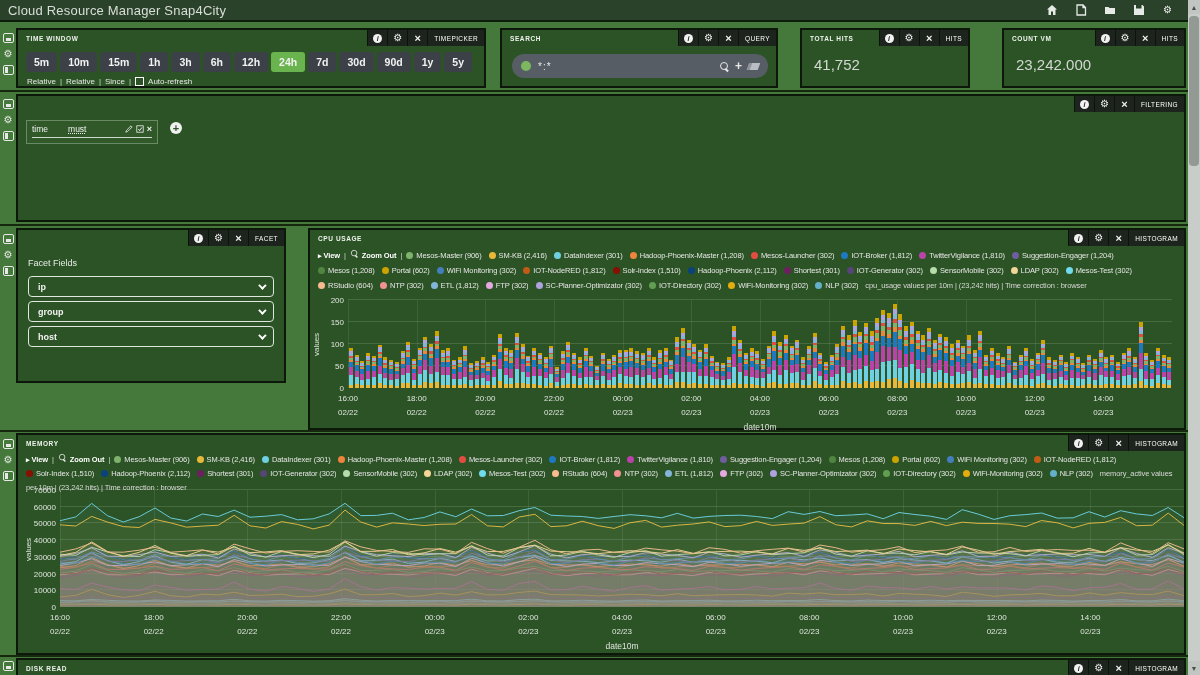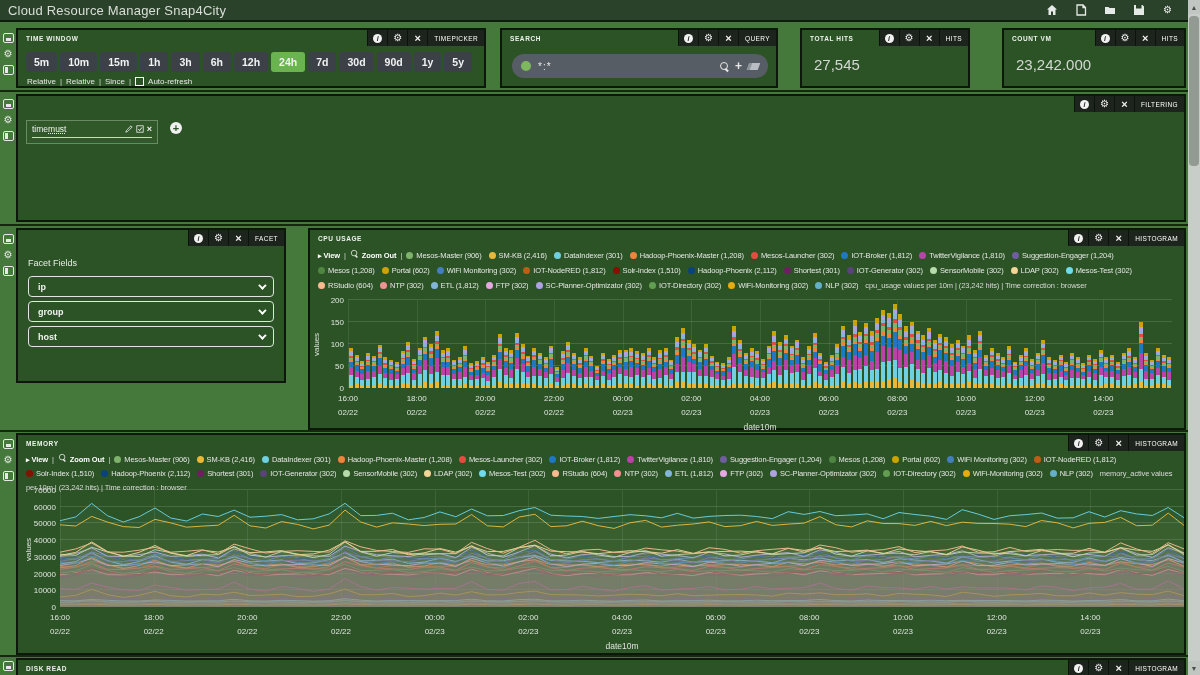--- a/index.html
+++ b/index.html
@@ -62,21 +62,21 @@
   .mag::before { content:""; position:absolute; left:0; top:0; width:6px; height:6px; border:1.5px solid #e8e8e8; border-radius:50%; }
   .mag::after { content:""; position:absolute; left:6px; top:6px; width:4px; height:1.5px; background:#e8e8e8; transform:rotate(45deg); transform-origin:0 0; }
   .plus { font-size:12px; font-weight:bold; color:#e8e8e8; line-height:1; cursor:pointer; }
   .eraser { width:11px; height:7px; background:#b9bec4; transform:skewX(-20deg); border-left:3px solid #8d9399; cursor:pointer; }
 
   .hits-val { font-size:15px; color:#d3d8d3; padding:10px 0 0 12px; }
 
   
   .fcard { position:absolute; left:8px; top:24px; width:132px; background:#305829; border:1px solid #6a8a63; padding:3px 5px 5px 5px; }
   .fcard-title { font-size:8.5px; color:#f0f0f0; border-bottom:1px solid #cfd8cf; padding-bottom:3px; display:flex; align-items:center; }
-  .fcard-title .must { text-decoration:underline dotted; margin-left:0; cursor:pointer; }
+  .fcard-title .must { text-decoration:underline dotted; margin-left:20px; cursor:pointer; }
   .fcard-ic { margin-left:auto; display:flex; gap:3px; align-items:center; }
   .fcard-ic svg { width:8px; height:8px; }
   .fcard-ic .xg { font-size:9px; }
   .fline { font-size:8px; color:#e8ede8; line-height:13px; word-wrap:break-word; }
   .fplus { position:absolute; left:152px; top:26px; width:12px; height:12px; border-radius:50%; background:#f0f0f0; color:#2c5325;
            font-size:11px; font-weight:bold; display:flex; align-items:center; justify-content:center; cursor:pointer; }
 
   
   .facet-label { font-size:9px; color:#e8ede8; padding:12px 0 0 10px; }
   .facet-list { padding:8px 10px 0 10px; display:flex; flex-direction:column; gap:4px; }
@@ -268,21 +268,21 @@
         </span>
       <span class="pbtn">
           <span class="gear">⚙</span>
         </span>
       <span class="pbtn">
           <span class="xg">×</span>
         </span>
       <span class="ptag">HITS</span>
     </div>
   </div>
-  <div class="hits-val">27,545</div>
+  <div class="hits-val">41,752</div>
 </div>
 
 <div class="panel" style="left:1002px;top:28px;width:184px;height:60px;">
   <div class="phead">
     <div class="ptitle">COUNT VM</div>
     <div class="pbtns">
       <span class="pbtn">
           <span class="ci">i</span>
         </span>
       <span class="pbtn">

